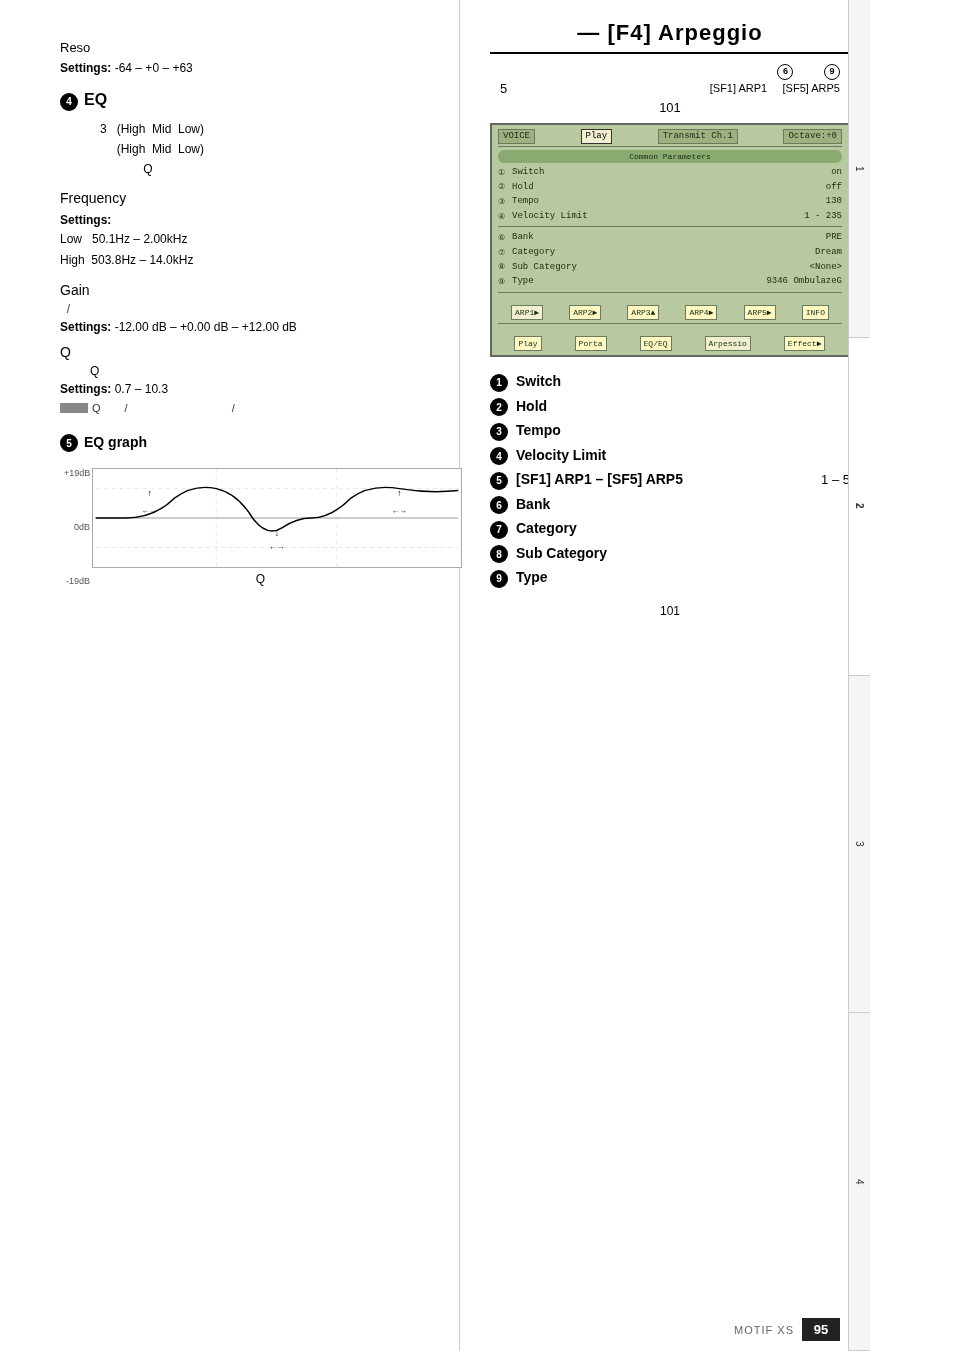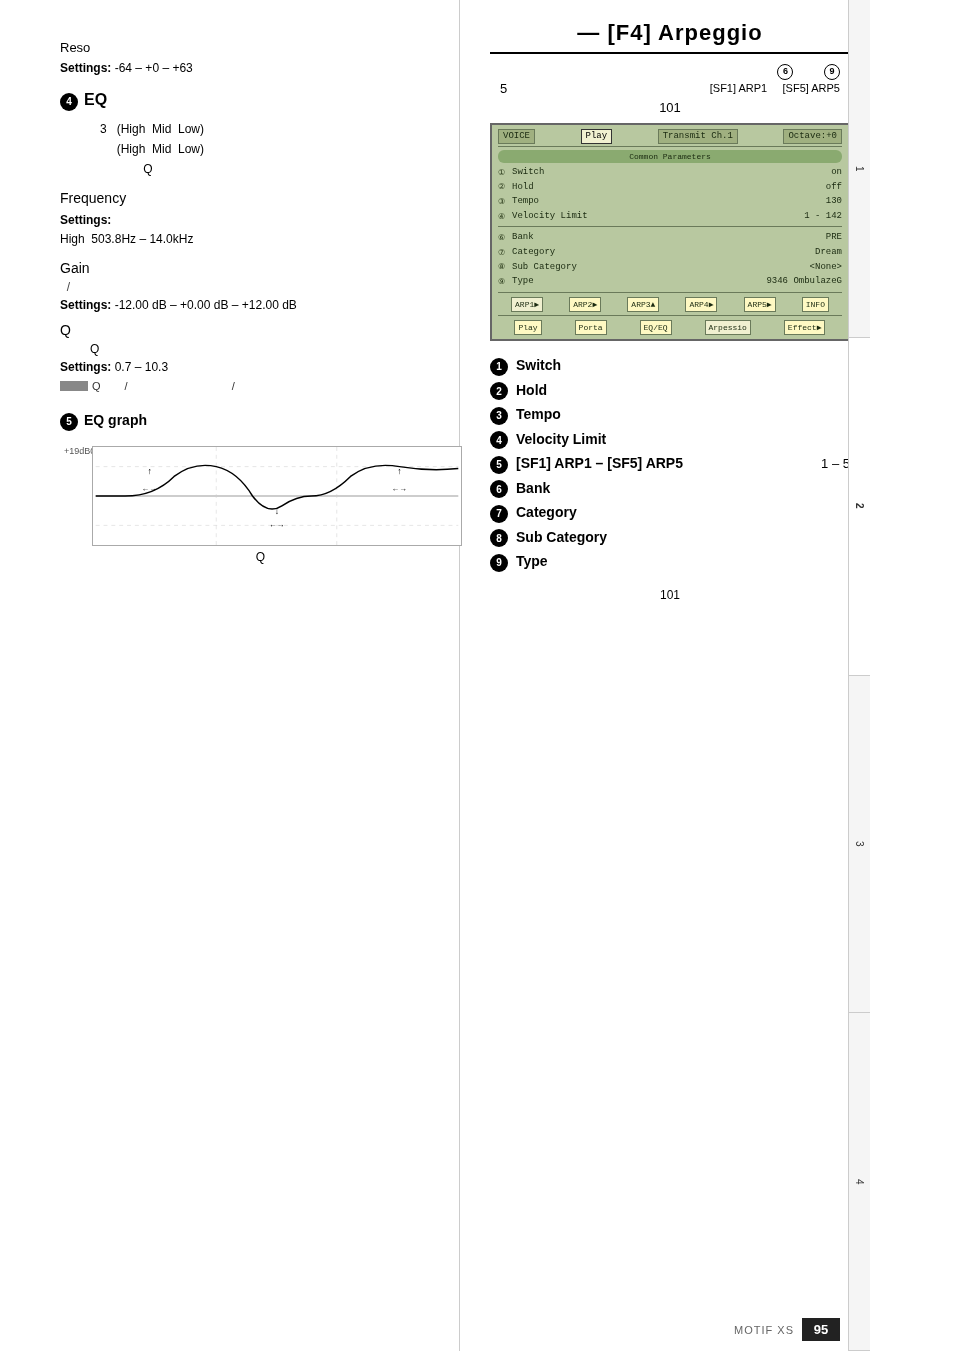--- a/index.html
+++ b/index.html
@@ -196,21 +196,21 @@
     .eq-graph svg {
       width: 100%;
       height: 100%;
     }
     .eq-graph-ylabel {
       position: absolute;
       left: -28px;
       top: 0;
       height: 100%;
       display: flex;
-      flex-direction: row;
+      flex-direction: column;
       justify-content: space-between;
       font-size: 9px;
       color: #555;
       text-align: right;
       width: 26px;
     }
 
     .eq-q-label {
       text-align: center;
       font-size: 12px;
@@ -321,21 +321,21 @@
       font-size: 9px;
     }
     .lcd-divider {
       border-top: 1px solid #6a7a5a;
       margin: 3px 0;
     }
     .lcd-bottom-tabs {
       display: flex;
       justify-content: space-around;
       border-top: 1px solid #6a7a5a;
-      padding-top: 4px;
+      padding-top: 12px;
       margin-top: 3px;
     }
     .lcd-btab {
       font-size: 8px;
       padding: 1px 3px;
       border: 1px solid #6a7a5a;
       background: #fef9c3;
     }
     .lcd-btab.active {
       background: #f0f0d0;
@@ -400,20 +400,21 @@
       <div>
         <span>&nbsp;&nbsp;&nbsp;&nbsp;&nbsp;&nbsp;&nbsp;&nbsp;&nbsp;&nbsp;&nbsp;&nbsp;&nbsp;Q</span>
       </div>
     </div>
 
     <div class="freq-label">Frequency</div>
 
     <div class="settings-block">
       <div><strong>Settings:</strong></div>
       <div class="settings-lines">
+        <div>Low&nbsp;&nbsp;&nbsp;50.1Hz – 2.00kHz</div>
         <div>High&nbsp;&nbsp;503.8Hz – 14.0kHz</div>
       </div>
     </div>
 
     <div class="gain-label">Gain</div>
     <div class="gain-sub">&nbsp;&nbsp;/</div>
     <div class="settings-line">
       <strong>Settings:</strong> -12.00 dB – +0.00 dB – +12.00 dB
     </div>
 
@@ -508,21 +509,21 @@
         <span class="lcd-row-value">off</span>
       </div>
       <div class="lcd-row">
         <span class="lcd-row-num">③</span>
         <span class="lcd-row-label">Tempo</span>
         <span class="lcd-row-value">130</span>
       </div>
       <div class="lcd-row">
         <span class="lcd-row-num">④</span>
         <span class="lcd-row-label">Velocity Limit</span>
-        <span class="lcd-row-value">1 - 142</span>
+        <span class="lcd-row-value">1 - 235</span>
       </div>
       <div class="lcd-divider"></div>
       <div class="lcd-row">
         <span class="lcd-row-num">⑥</span>
         <span class="lcd-row-label">Bank</span>
         <span class="lcd-row-value">PRE</span>
       </div>
       <div class="lcd-row">
         <span class="lcd-row-num">⑦</span>
         <span class="lcd-row-label">Category</span>

